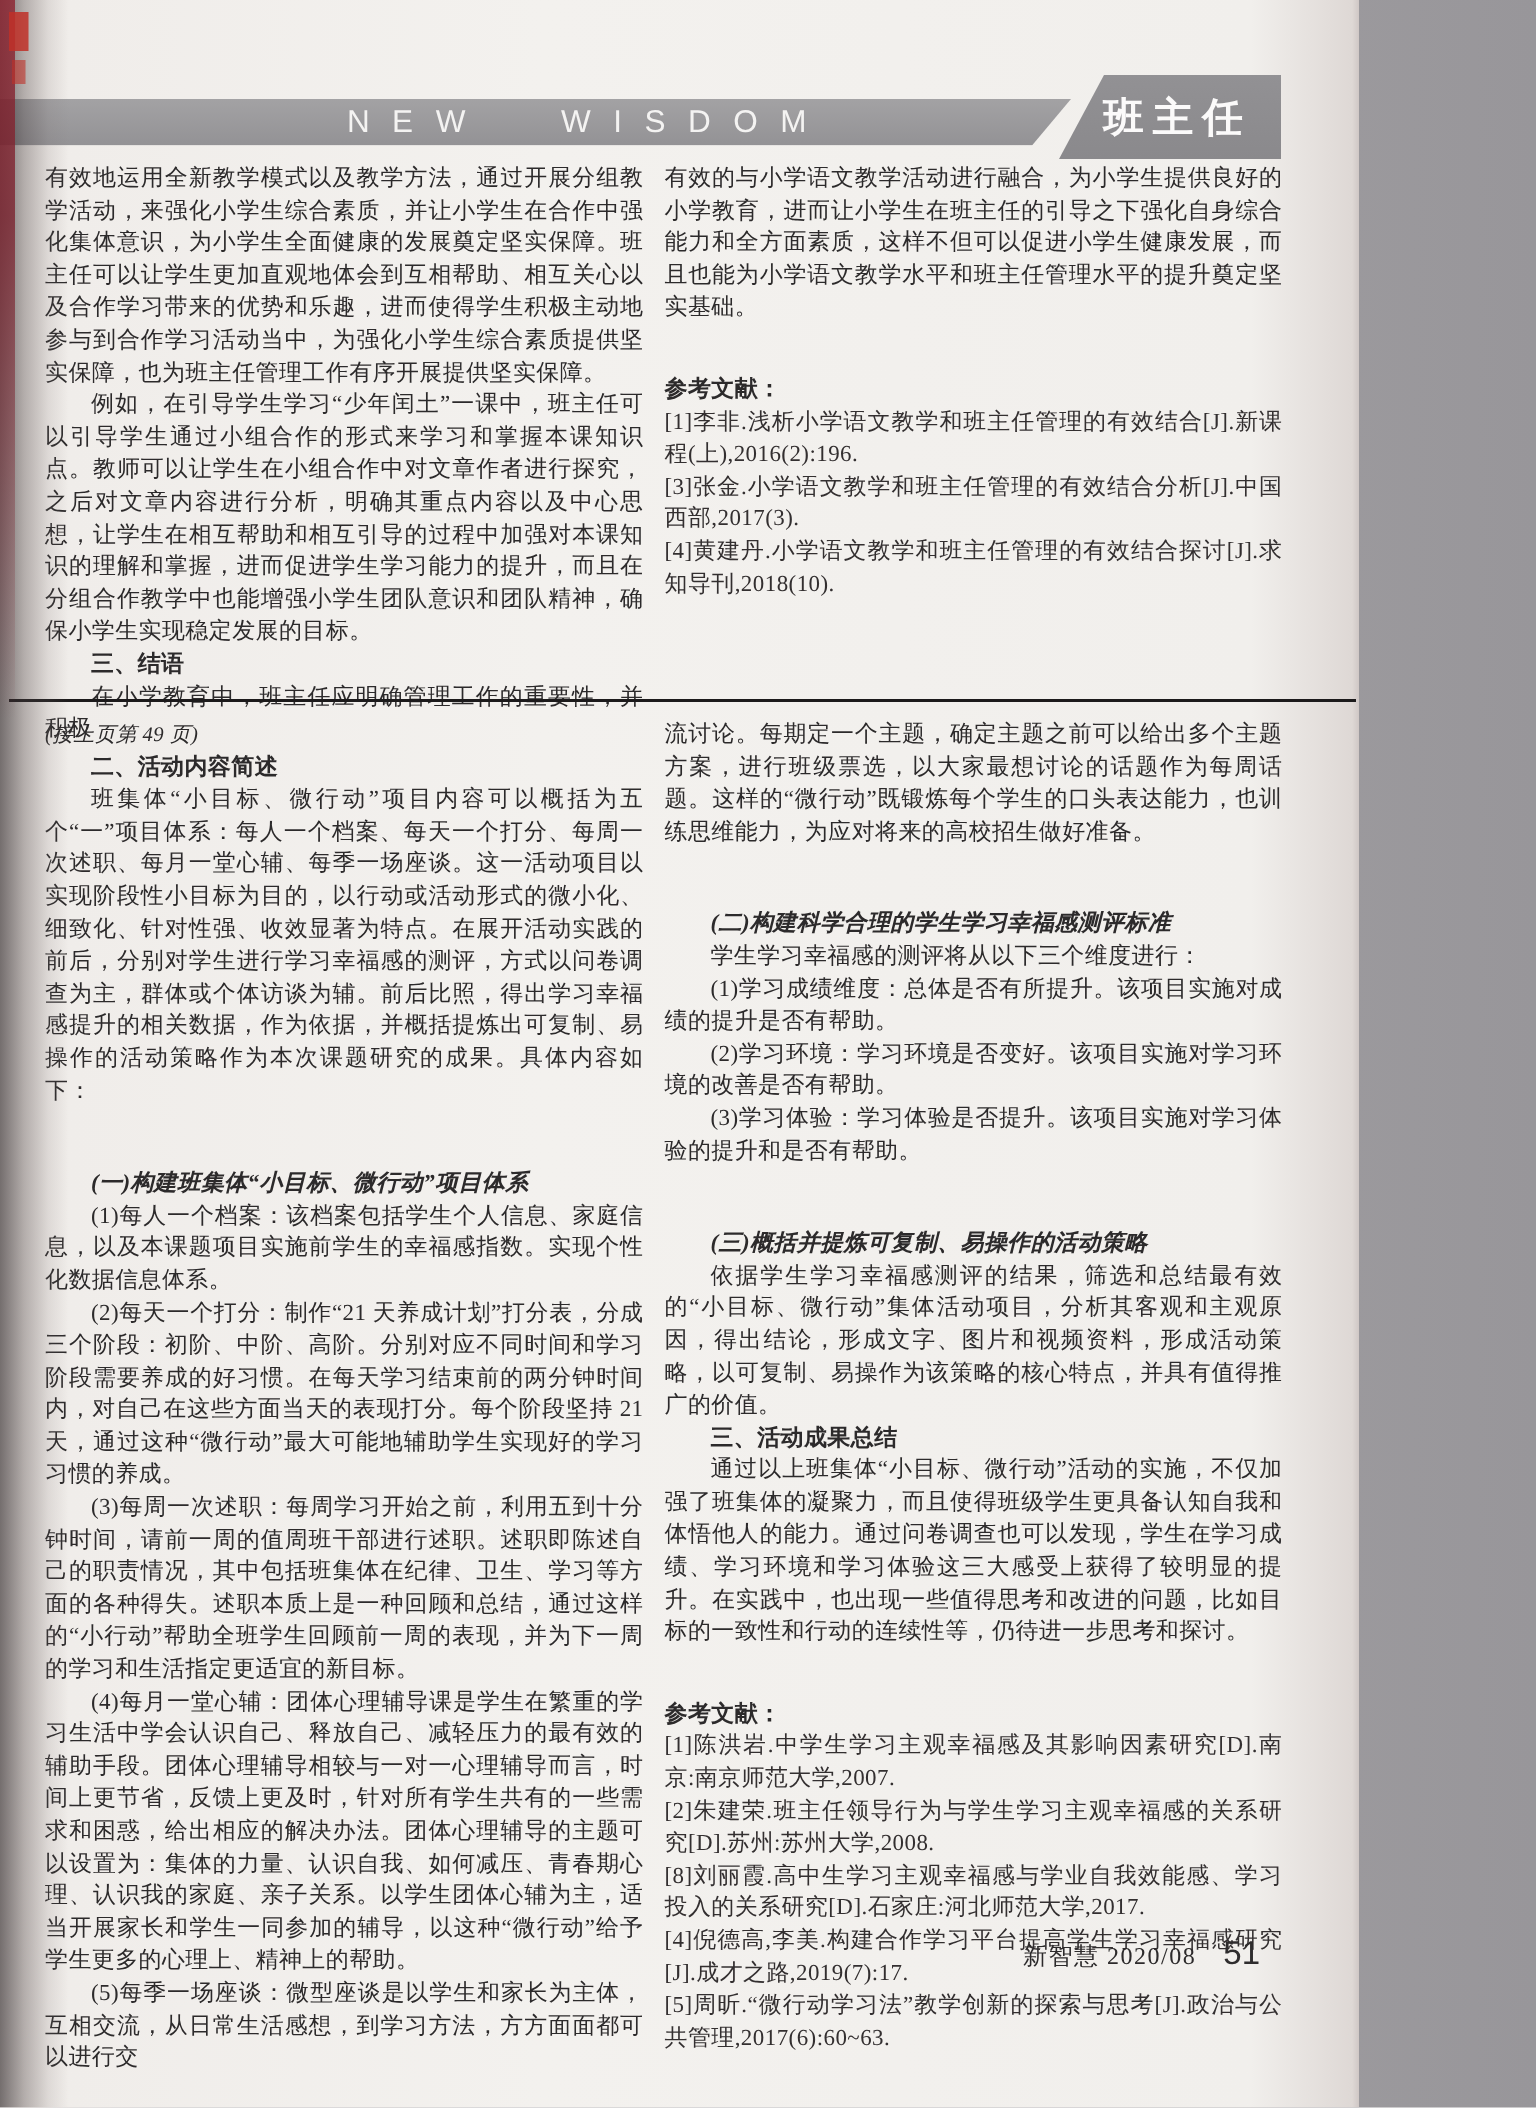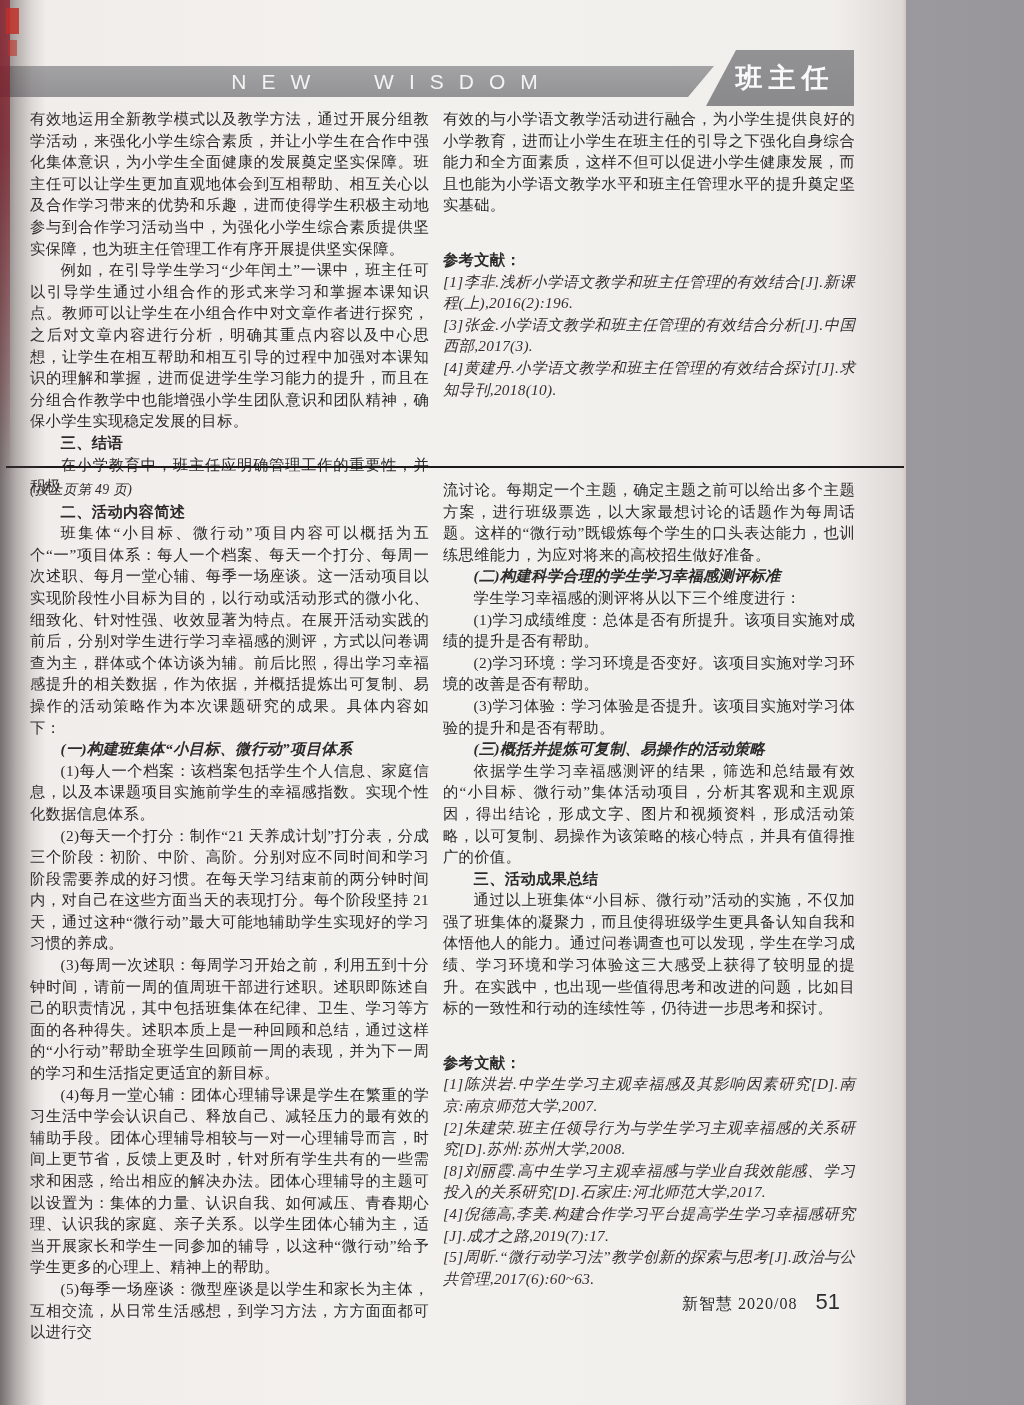--- a/index.html
+++ b/index.html
@@ -49,22 +49,22 @@
   .sec{position:absolute;left:0;display:flex;gap:14px;padding-left:30px;}
   .sec1{top:108px;}
   .sec2{top:479px;}
   .col{font-size:15.3px;line-height:21.6px;color:#2c2a2b;}
   .col-left{width:399px;}
   .col-right{width:412px;}
   .blk{margin:0;text-align:justify;letter-spacing:.3px;}
   .b-p{text-indent:2em;}
   .b-pc{text-indent:0;}
   .b-h{font-weight:bold;text-indent:2em;}
-  .b-sub{text-indent:2em;font-style:italic;font-weight:600;}
-  .b-ref{font-style:italic;color:#332f30;}
+  .b-sub{text-indent:2em;font-style:italic;font-weight:600;margin-top:40px;}
+  .b-ref{color:#332f30;}
   .b-refh{font-weight:bold;margin-top:33px;}
   .b-cont{font-style:italic;font-size:13.8px;}
 
   .divider{
     position:absolute;left:6px;top:466px;width:898px;height:0;
     border-top:2px solid #1c1a1b;
   }
 
   .footer{
     position:absolute;top:1289px;left:0;width:840px;text-align:right;

